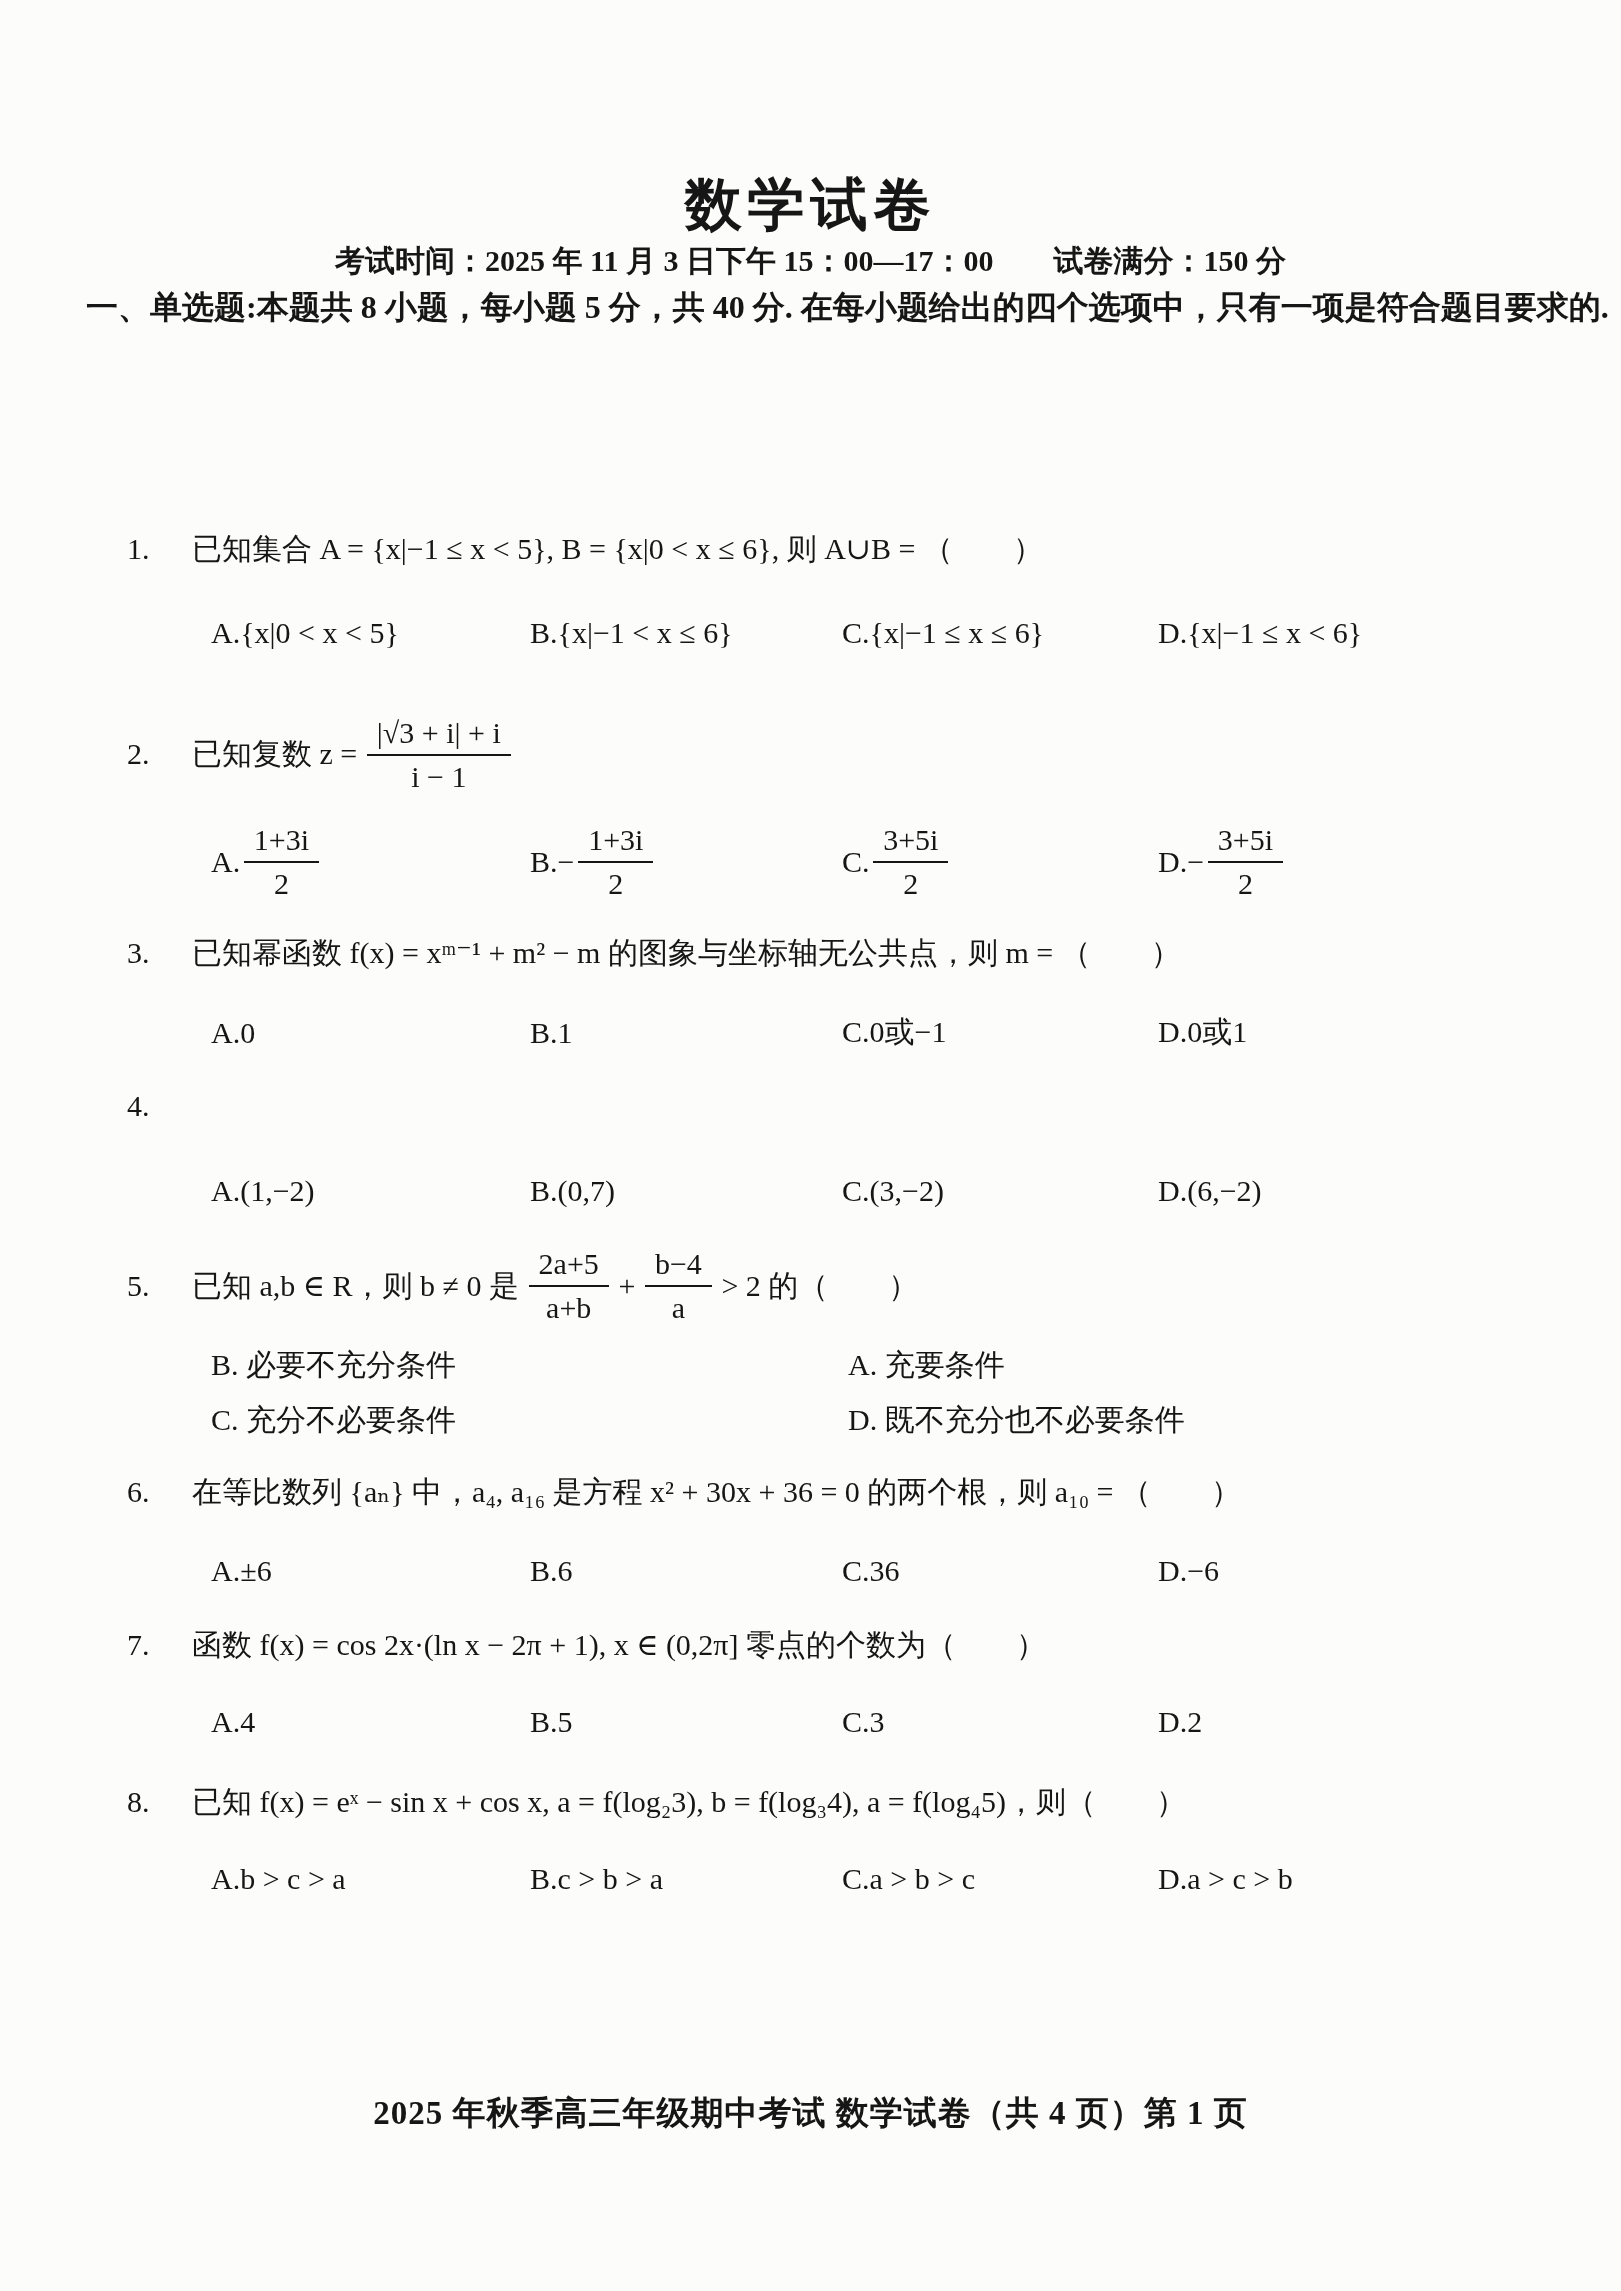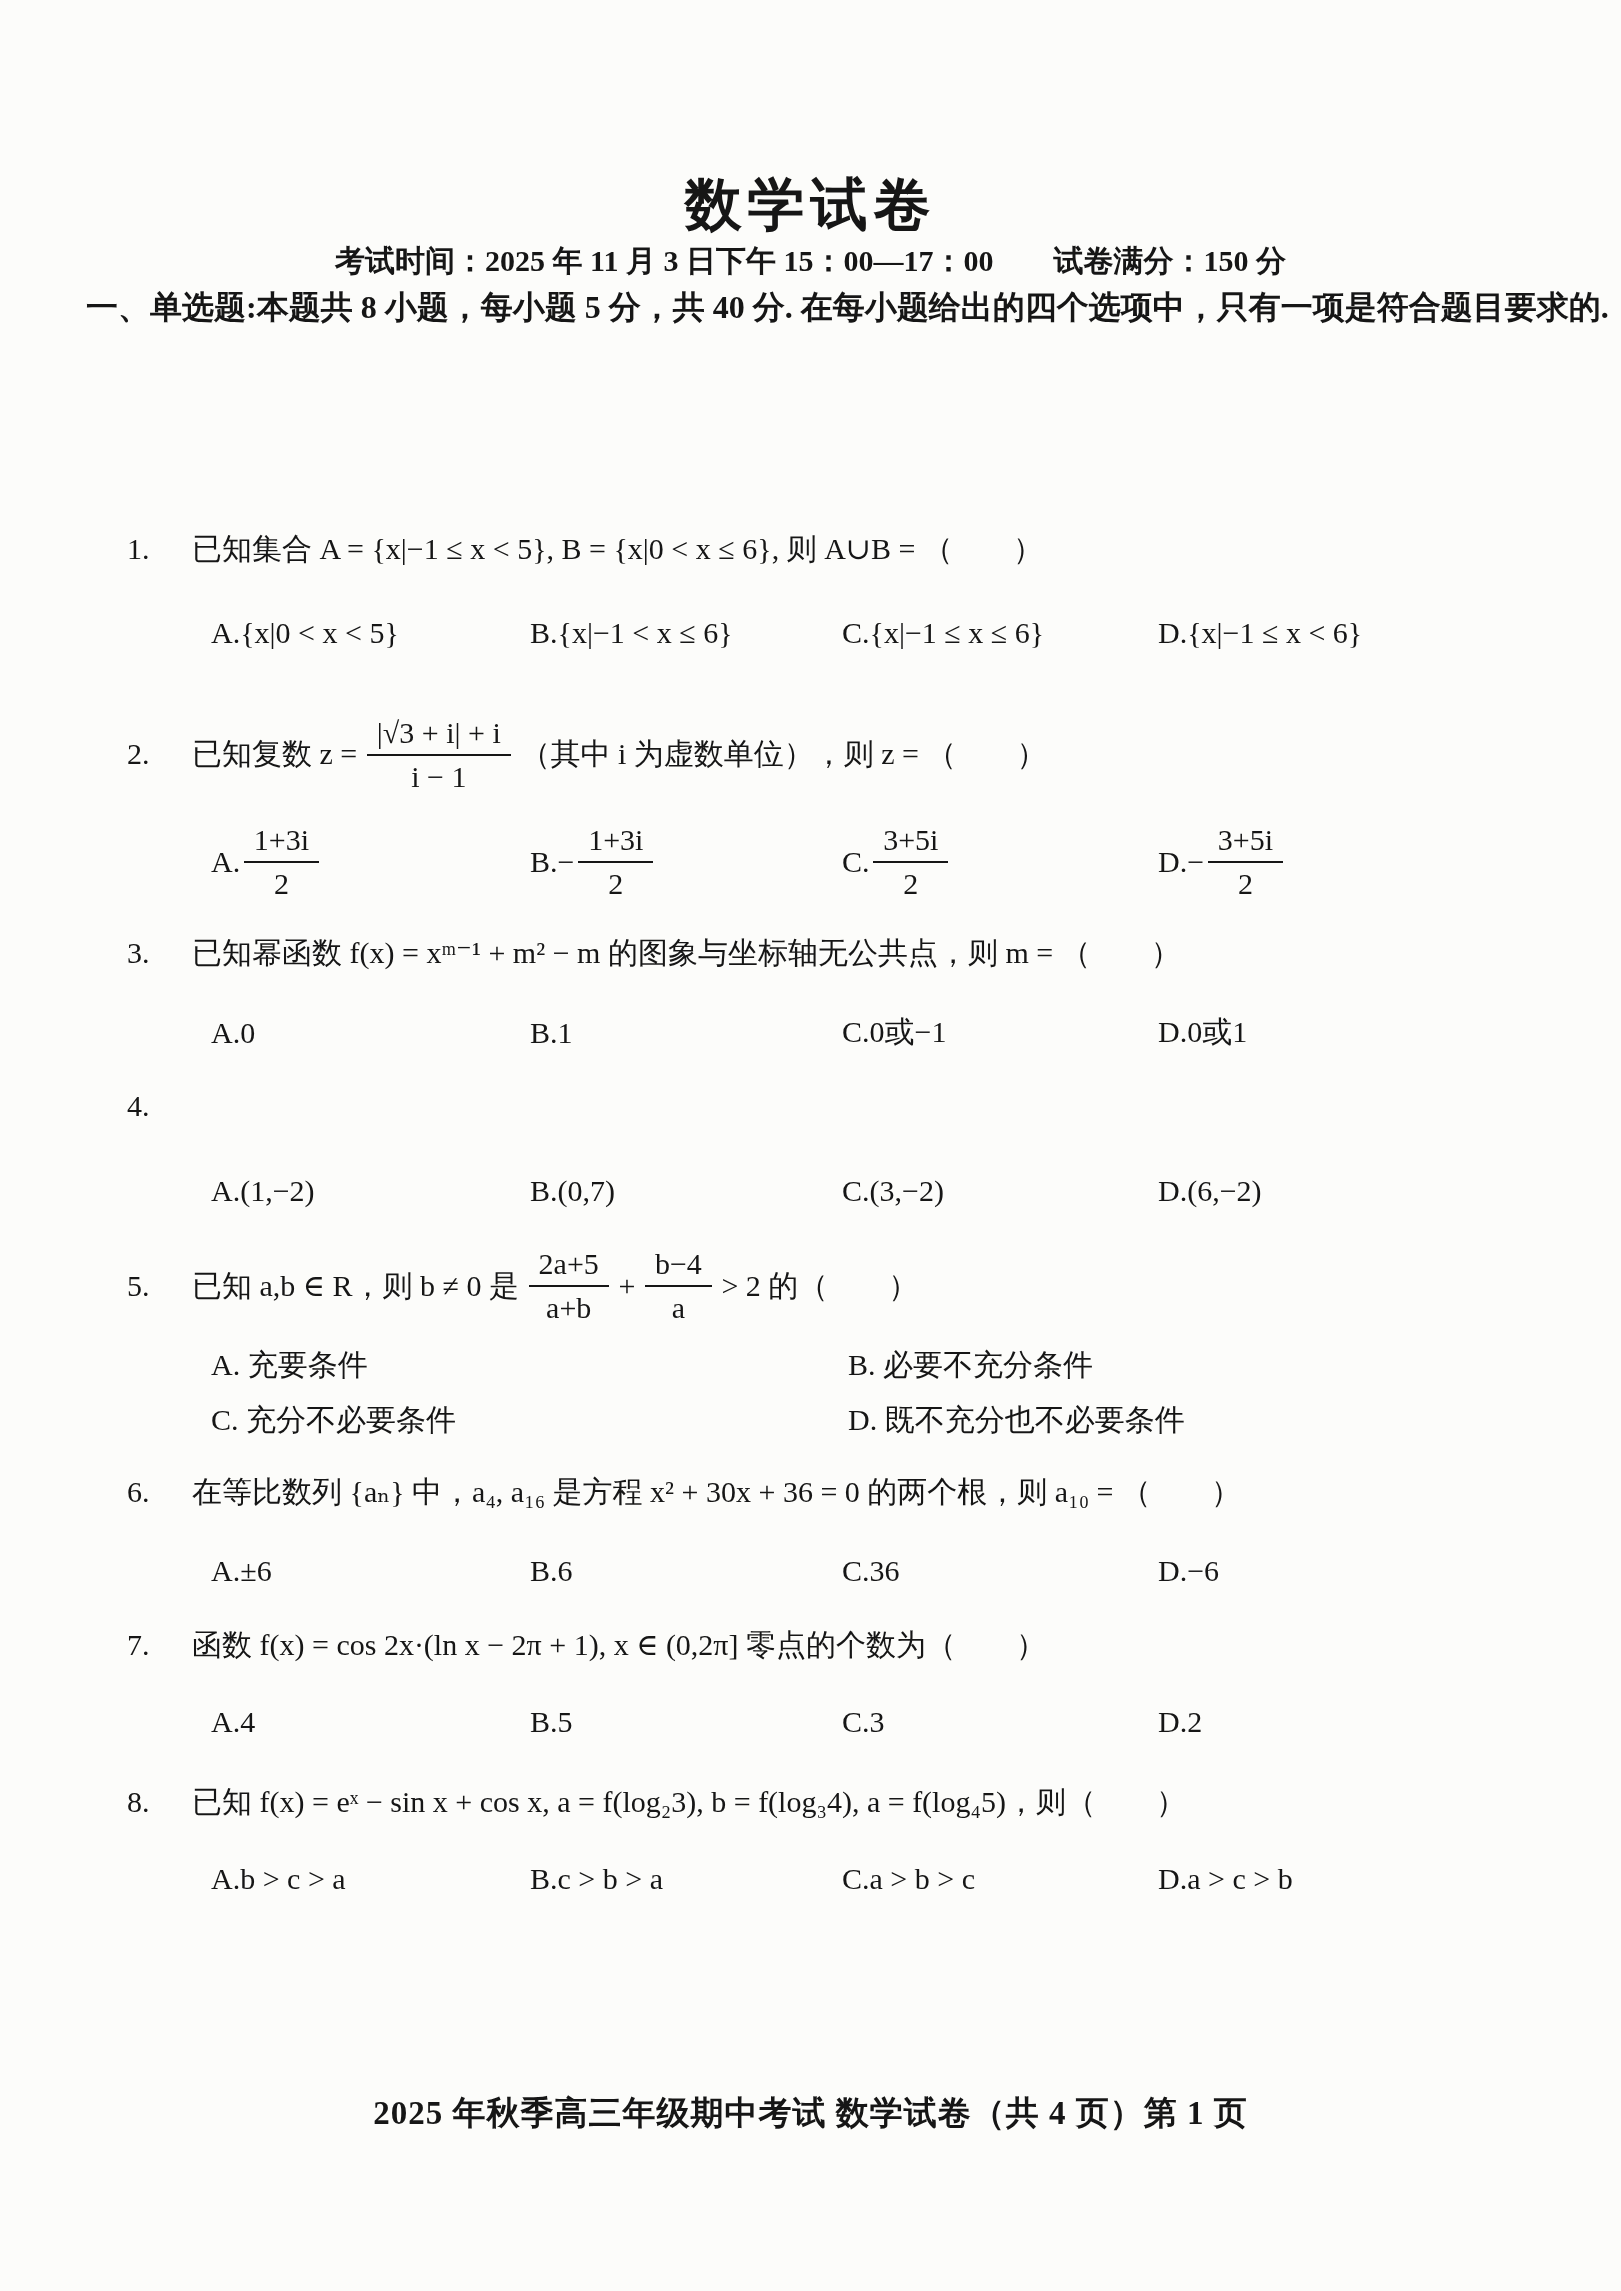--- a/index.html
+++ b/index.html
@@ -67,21 +67,20 @@
     <span class="opt">D.{x|−1 ≤ x &lt; 6}</span>
   </div>
 
   <div class="qrow" style="top:686px;height:137px;">
     <span class="qnum">2.</span>
     <span>已知复数 z =</span>
     <span class="frac">
       <span class="num">|√3 + i| + i</span>
       <span class="den">i − 1</span>
     </span>
-    <span>（其中 i 为虚数单位），则 z = （　　）</span>
   </div>
   <div class="opts opts4" style="top:821px;">
     <span class="opt">
       <span>A.</span>
         <span></span>
         <span class="frac" style="margin:0 3.9px;">
           <span class="num">1+3i</span>
           <span class="den">2</span>
         </span>
     </span>
@@ -140,22 +139,22 @@
       <span class="den">a+b</span>
     </span>
     <span>+</span>
     <span class="frac">
       <span class="num">b−4</span>
       <span class="den">a</span>
     </span>
     <span>&gt; 2 的（　　）</span>
   </div>
   <div class="opts opts2" style="top:1345px;">
+    <span class="opt">B. 必要不充分条件</span>
     <span class="opt">A. 充要条件</span>
-    <span class="opt">B. 必要不充分条件</span>
   </div>
   <div class="opts opts2" style="top:1400px;">
     <span class="opt">C. 充分不必要条件</span>
     <span class="opt">D. 既不充分也不必要条件</span>
   </div>
 
   <div class="qrow" style="top:1472px;">
     <span class="qnum">6.</span>
     <span class="qtext">在等比数列 {aₙ} 中，a₄, a₁₆ 是方程 x² + 30x + 36 = 0 的两个根，则 a₁₀ = （　　）</span>
   </div>

